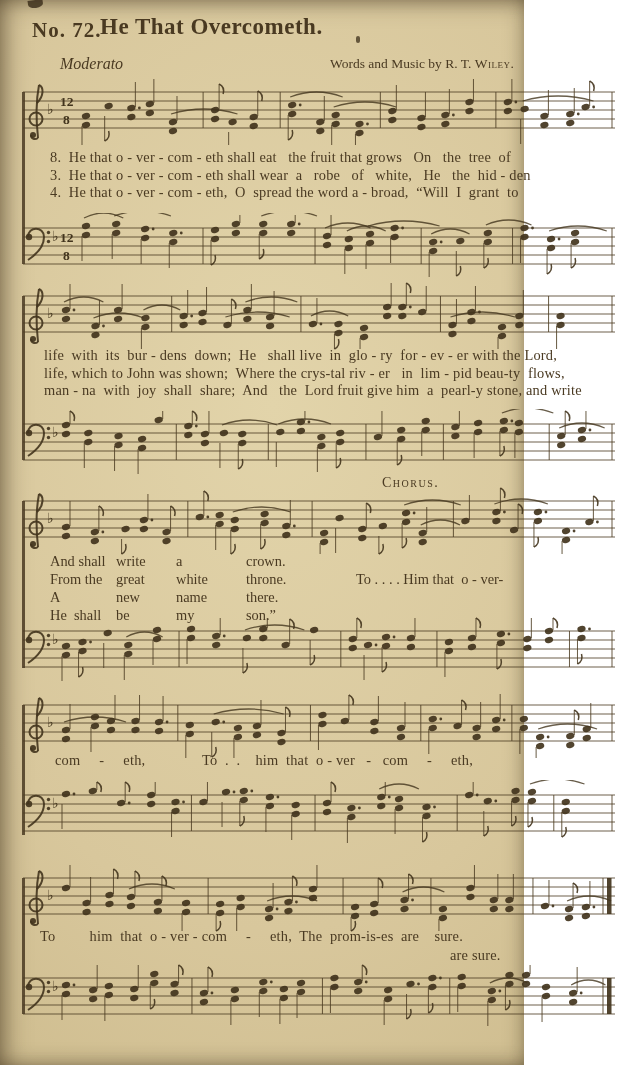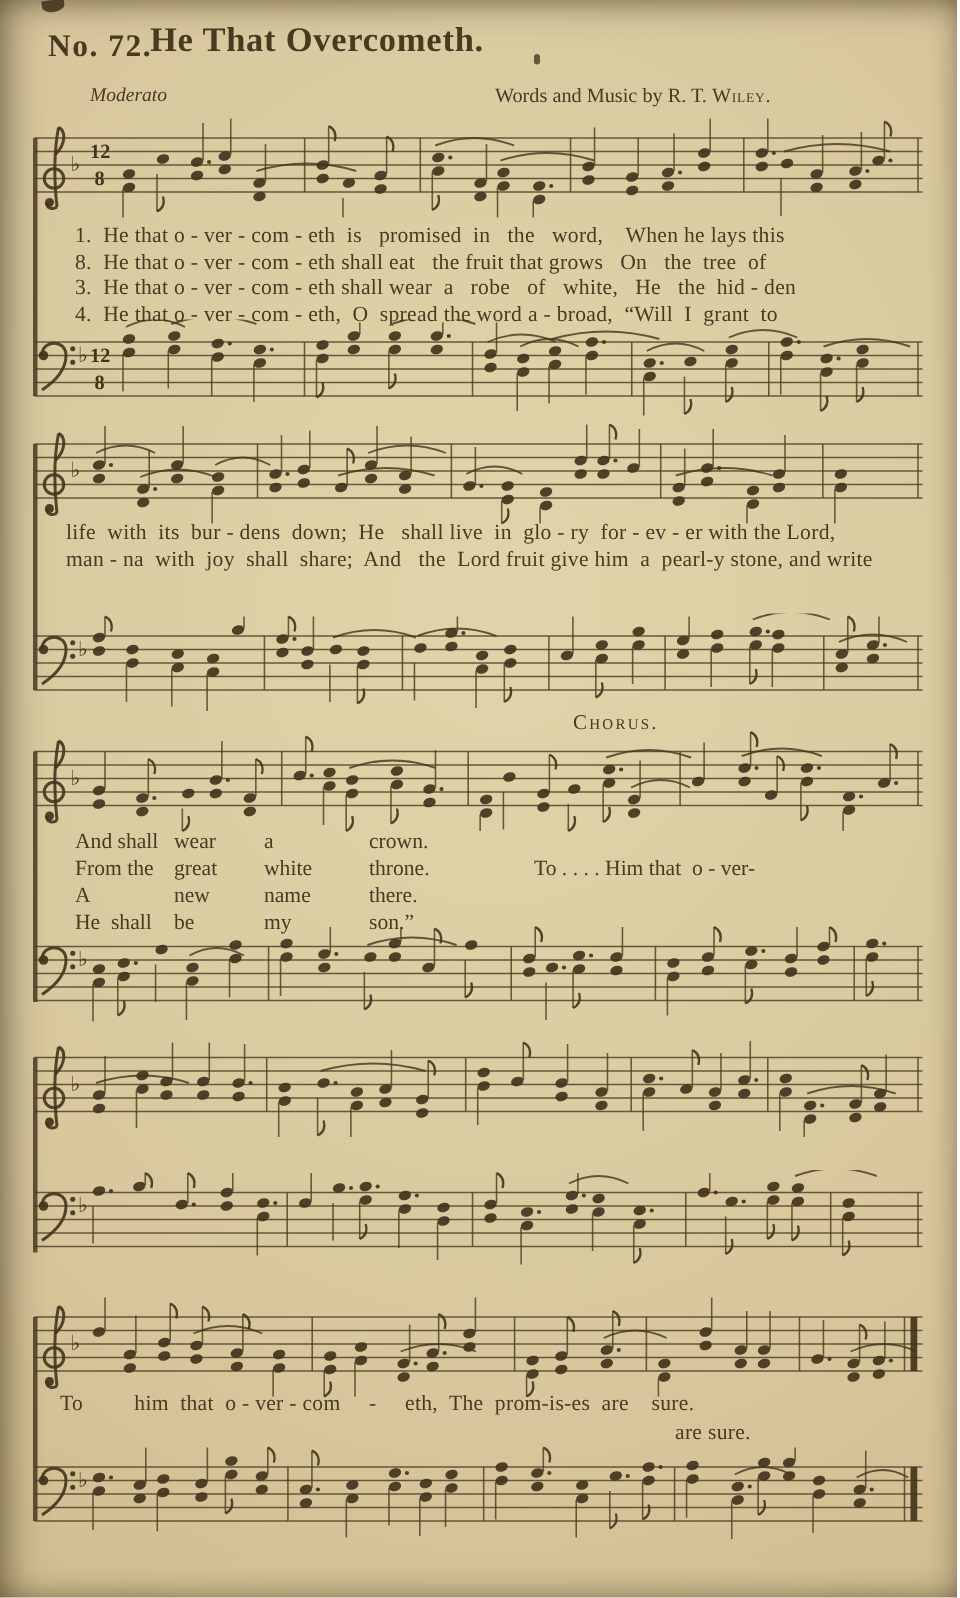--- a/index.html
+++ b/index.html
@@ -1,28 +1,28 @@
 <!DOCTYPE html>
 <html><head>
 <meta charset="utf-8">
 <style>
   html,body{margin:0;padding:0;}
   body{width:640px;height:1065px;overflow:hidden;
        font-family:"Liberation Serif","DejaVu Serif",serif;}
-  .page{position:relative;width:638px;height:1065px;color:#4a3a22;
+  .page{position:relative;width:524px;height:1065px;color:#4a3a22;
         background:radial-gradient(120% 90% at 52% 38%, #e2d4aa 0%, #d8c79c 55%, #cebc8e 85%, #c1ad7f 100%);}
   .page::after{content:"";position:absolute;inset:0;pointer-events:none;
         box-shadow:inset 16px 0 26px -12px rgba(58,44,24,.55),
                    inset -10px 0 22px -12px rgba(58,44,24,.40),
                    inset 0 14px 24px -14px rgba(58,44,24,.50),
                    inset 0 -12px 22px -14px rgba(58,44,24,.40);}
   .abs{position:absolute;}
   .page-number{left:32px;top:18px;font-size:21px;font-weight:700;letter-spacing:1px;}
   .title{left:100px;top:14px;width:440px;text-align:left;font-size:23px;font-weight:700;letter-spacing:.5px;}
-  .tempo{left:60px;top:55px;font-size:13px;font-style:italic;}
+  .tempo{left:60px;top:55px;font-size:16px;font-style:italic;}
   .credit{left:330px;top:56px;width:262px;text-align:left;font-size:13.5px;}
   .smallcaps{font-variant:small-caps;letter-spacing:.5px;}
   .chorus-label{left:382px;top:475px;font-size:14px;font-variant:small-caps;letter-spacing:1.5px;z-index:3;}
   .lyrics{font-size:14.4px;line-height:17.6px;white-space:pre;letter-spacing:.2px;}
   .verses{left:50px;top:149px;width:578px;}
   .continuations{left:44px;top:347px;width:586px;}
   .chorus-grid{left:50px;top:552px;width:575px;display:grid;
        grid-template-columns:66px 60px 70px 110px auto;
        font-size:14.4px;line-height:18px;}
   .chorus-grid span{white-space:pre;}
@@ -1009,52 +1009,53 @@
         <ellipse class="nh" cx="551.1558186523616" cy="30" rx="4.2" ry="3.1" transform="rotate(-16 551.1558186523616 30)"></ellipse>
         <ellipse class="nh" cx="551.1558186523616" cy="39" rx="4.2" ry="3.1" transform="rotate(-16 551.1558186523616 39)"></ellipse>
         <line x1="555.1558186523616" y1="29" x2="555.1558186523616" y2="4"></line>
         <circle class="nh" cx="559.1558186523616" cy="30" r="1.4"></circle>
         <path class="slur" d="M549.1558186523616,22 q17.153975770808756,-10 34.30795154161751,0"></path>
         <line x1="581" y1="15" x2="581" y2="51"></line>
         <rect class="nh" x="585" y="15" width="4.5" height="36"></rect>
       </svg></div>
 
   <div class="abs verses">
-    <div class="lyrics">1.  He that o - ver - com - eth  is   promised  in   the   word,    When he lays this</div>
     <div class="lyrics">8.  He that o - ver - com - eth shall eat   the fruit that grows   On   the  tree  of</div>
     <div class="lyrics">3.  He that o - ver - com - eth shall wear  a   robe   of   white,   He   the  hid - den</div>
     <div class="lyrics">4.  He that o - ver - com - eth,  O  spread the word a - broad,  “Will  I  grant  to</div>
   </div>
 
   <div class="abs continuations">
     <div class="lyrics">life  with  its  bur - dens  down;  He   shall live  in  glo - ry  for - ev - er with the Lord,</div>
+    <div class="lyrics">life, which to John was shown;  Where the crys-tal riv - er   in  lim - pid beau-ty  flows,</div>
     <div class="lyrics">man - na  with  joy  shall  share;  And   the  Lord fruit give him  a  pearl-y stone, and write</div>
   </div>
 
   <div class="abs chorus-label">Chorus.</div>
 
   <div class="abs chorus-grid">
     <span>And shall</span>
-      <span>wear</span>
+      <span>write</span>
       <span>a</span>
       <span>crown.</span>
       <span></span>
     <span>From the</span>
       <span>great</span>
       <span>white</span>
       <span>throne.</span>
       <span>To . . . . Him that  o - ver-</span>
     <span>A</span>
       <span>new</span>
       <span>name</span>
       <span>there.</span>
       <span></span>
     <span>He  shall</span>
       <span>be</span>
       <span>my</span>
       <span>son.”</span>
       <span></span>
   </div>
 
+  <div class="abs line2 lyrics">com     -     eth,               To  .  .    him  that  o - ver   -   com     -     eth,</div>
   <div class="abs finale-line lyrics">To         him  that  o - ver - com     -     eth,  The  prom-is-es  are    sure.</div>
   <div class="abs finale-echo lyrics">are sure.</div>
 
 </div>
 
 </body></html>

